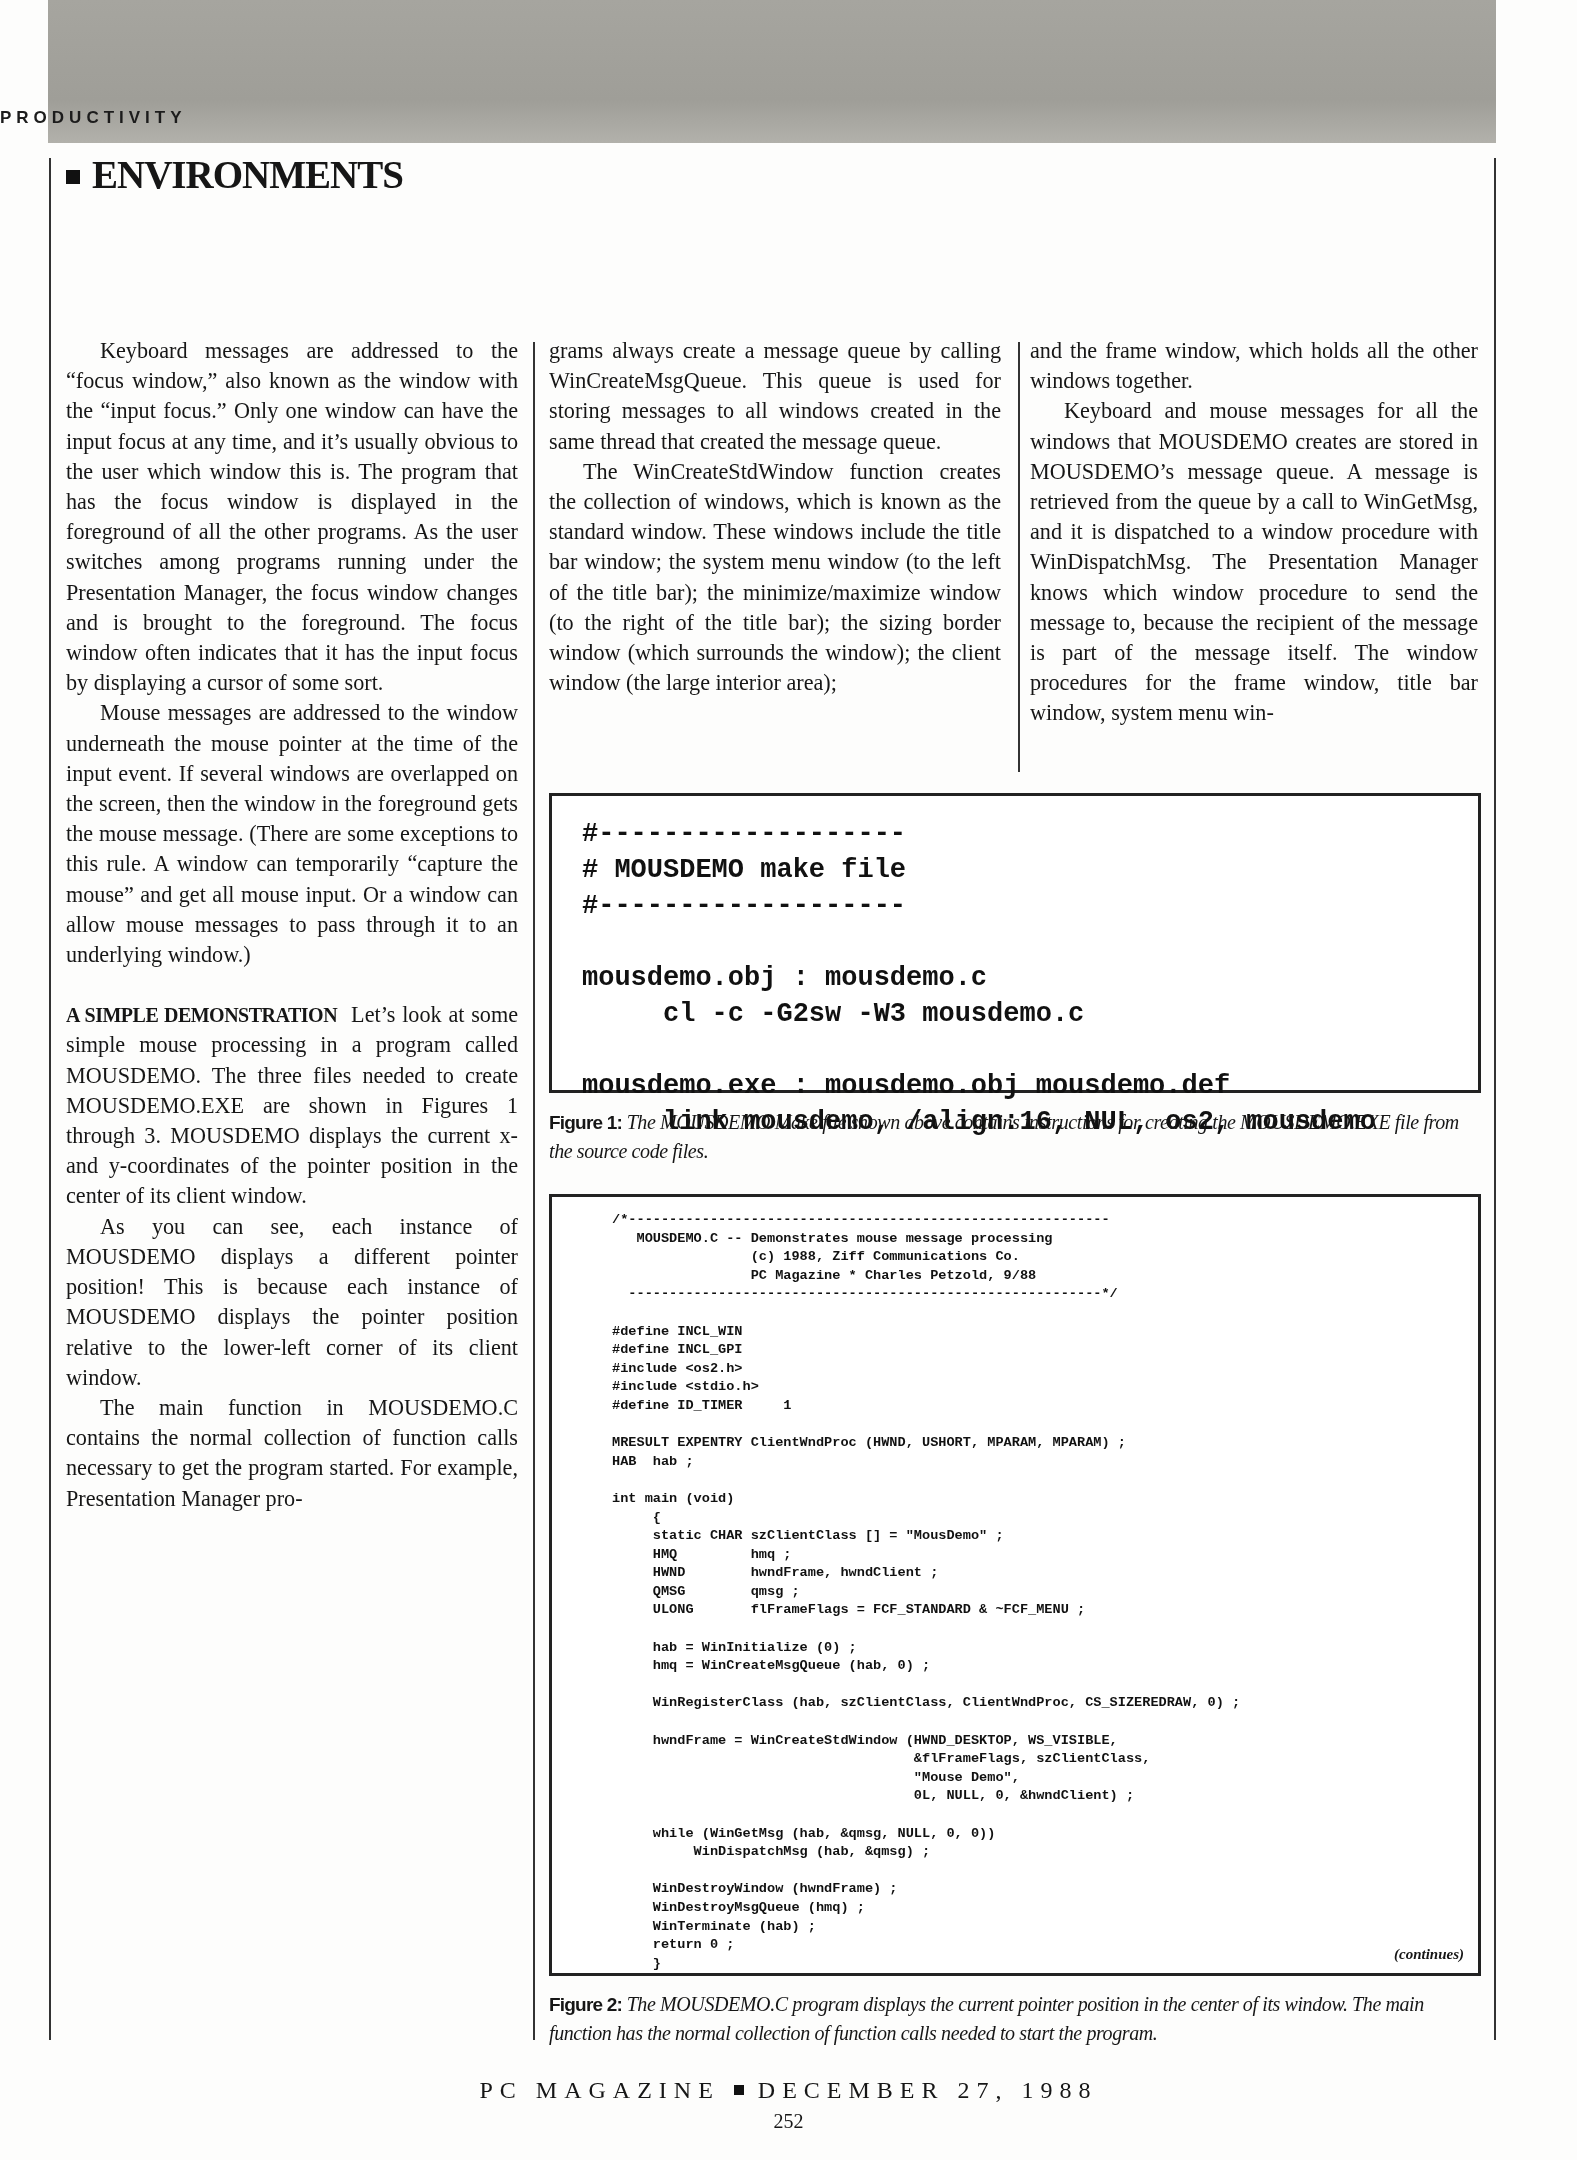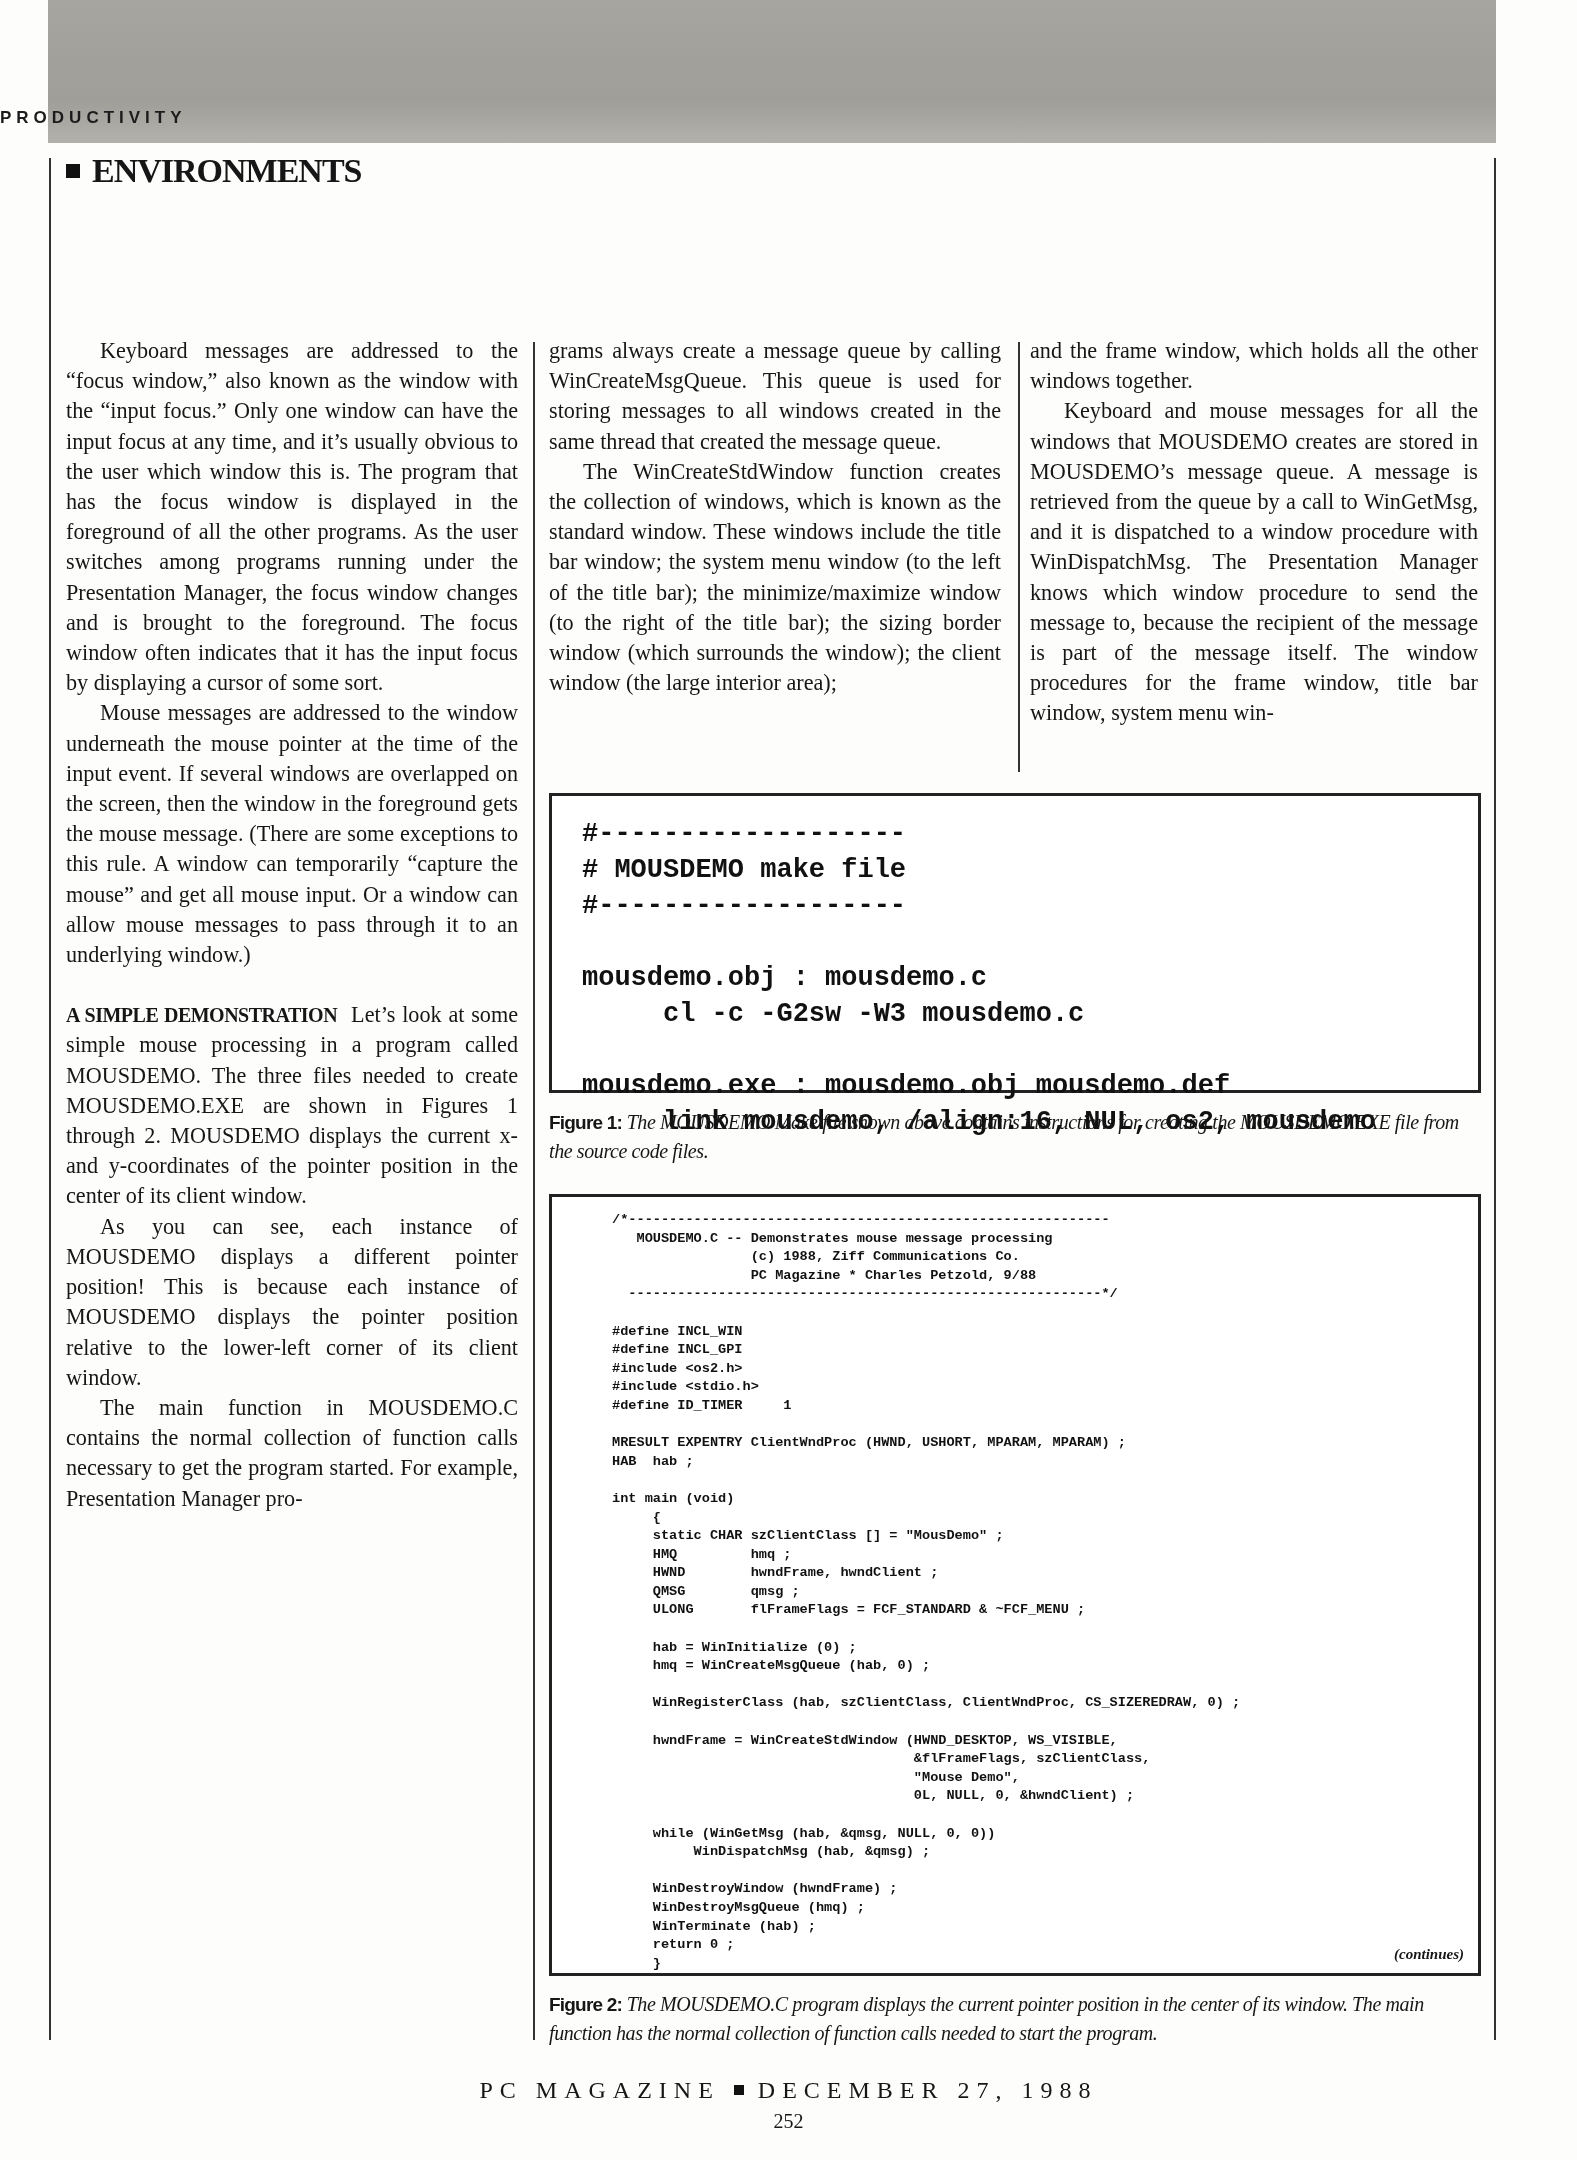--- a/index.html
+++ b/index.html
@@ -4,21 +4,21 @@
 <style>
   html, body { margin:0; padding:0; }
   body { width:1577px; height:2160px; background:#fdfdfc; position:relative; overflow:hidden;
          font-family:"Liberation Serif", "DejaVu Serif", serif; color:#161616; }
   .header-band { position:absolute; left:48px; top:0; width:1448px; height:143px;
          background:linear-gradient(180deg,#a6a59f 0%,#9f9e98 70%,#b2b1ab 100%); }
   .section-label { position:absolute; top:108px; left:0; width:1374px; 
          font-family:"Liberation Sans", sans-serif; font-size:17px; font-weight:bold; letter-spacing:5px; color:#1c1c1c; }
   .frame-left { position:absolute; left:49px; top:158px; width:2px; height:1882px; background:#333; }
   .frame-right { position:absolute; left:1494px; top:158px; width:2px; height:1882px; background:#333; }
-  .dept { position:absolute; left:66px; top:152px; font-size:34px; font-weight:bold; letter-spacing:-1px; }
+  .dept { position:absolute; left:66px; top:152px; font-size:39px; font-weight:bold; letter-spacing:-1px; }
   .dept .sq { display:inline-block; width:14px; height:14px; background:#111; margin-right:12px; vertical-align:4px; }
   .rule { position:absolute; width:2px; background:#333; }
   .col { position:absolute; font-size:22.2px; line-height:30.2px; text-align:justify; }
   .col p { margin:0; text-indent:0; }
   .col p.ind { text-indent:34px; }
   .col p.gap { margin-top:30px; }
   .runin { font-weight:bold; font-size:20px; letter-spacing:-0.5px; margin-right:14px; }
   .figbox { position:absolute; border:3px solid #222; background:#fff; }
   .code { font-family:"Liberation Mono", "DejaVu Sans Mono", monospace; font-weight:bold; white-space:pre; margin:0; color:#111; }
   .fig1code { font-size:27px; line-height:36px; position:absolute; left:30px; top:20px; }
@@ -39,21 +39,21 @@
 <div class="frame-right"></div>
 
 <div class="dept"><span class="sq"></span><span>ENVIRONMENTS</span></div>
 
 <div class="rule" style="left:533px; top:342px; height:1698px;"></div>
 <div class="rule" style="left:1018px; top:342px; height:430px;"></div>
 
 <div class="col" style="left:66px; top:336px; width:452px;">
   <p class="ind">Keyboard messages are addressed to the “focus window,” also known as the window with the “input focus.” Only one window can have the input focus at any time, and it’s usually obvious to the user which window this is. The program that has the focus window is displayed in the foreground of all the other programs. As the user switches among programs running under the Presentation Manager, the focus window changes and is brought to the foreground. The focus window often indicates that it has the input focus by displaying a cursor of some sort.</p>
   <p class="ind">Mouse messages are addressed to the window underneath the mouse pointer at the time of the input event. If several windows are overlapped on the screen, then the window in the foreground gets the mouse message. (There are some exceptions to this rule. A window can temporarily “capture the mouse” and get all mouse input. Or a window can allow mouse messages to pass through it to an underlying window.)</p>
-  <p class="gap"><span class="runin">A SIMPLE DEMONSTRATION</span><span>Let’s look at some simple mouse processing in a program called MOUSDEMO. The three files needed to create MOUSDEMO.EXE are shown in Figures 1 through 2. MOUSDEMO displays the current x- and y-coordinates of the pointer position in the center of its client window.</span></p>
+  <p class="gap"><span class="runin">A SIMPLE DEMONSTRATION</span><span>Let’s look at some simple mouse processing in a program called MOUSDEMO. The three files needed to create MOUSDEMO.EXE are shown in Figures 1 through 3. MOUSDEMO displays the current x- and y-coordinates of the pointer position in the center of its client window.</span></p>
   <p class="ind">As you can see, each instance of MOUSDEMO displays a different pointer position! This is because each instance of MOUSDEMO displays the pointer position relative to the lower-left corner of its client window.</p>
   <p class="ind">The main function in MOUSDEMO.C contains the normal collection of function calls necessary to get the program started. For example, Presentation Manager pro-</p>
 </div>
 
 <div class="col" style="left:549px; top:336px; width:452px;">
   <p>grams always create a message queue by calling WinCreateMsgQueue. This queue is used for storing messages to all windows created in the same thread that created the message queue.</p>
   <p class="ind">The WinCreateStdWindow function creates the collection of windows, which is known as the standard window. These windows include the title bar window; the system menu window (to the left of the title bar); the minimize/maximize window (to the right of the title bar); the sizing border window (which surrounds the window); the client window (the large interior area);</p>
 </div>
 
 <div class="col" style="left:1030px; top:336px; width:448px;">

